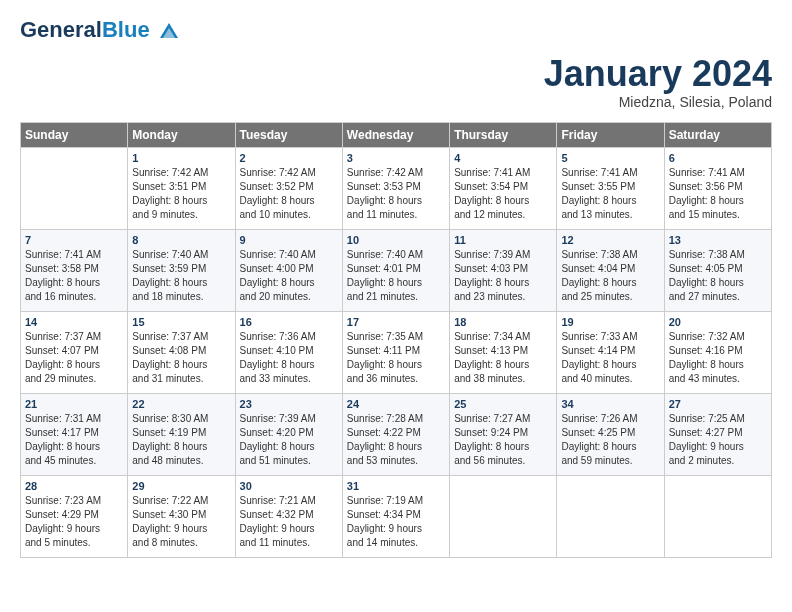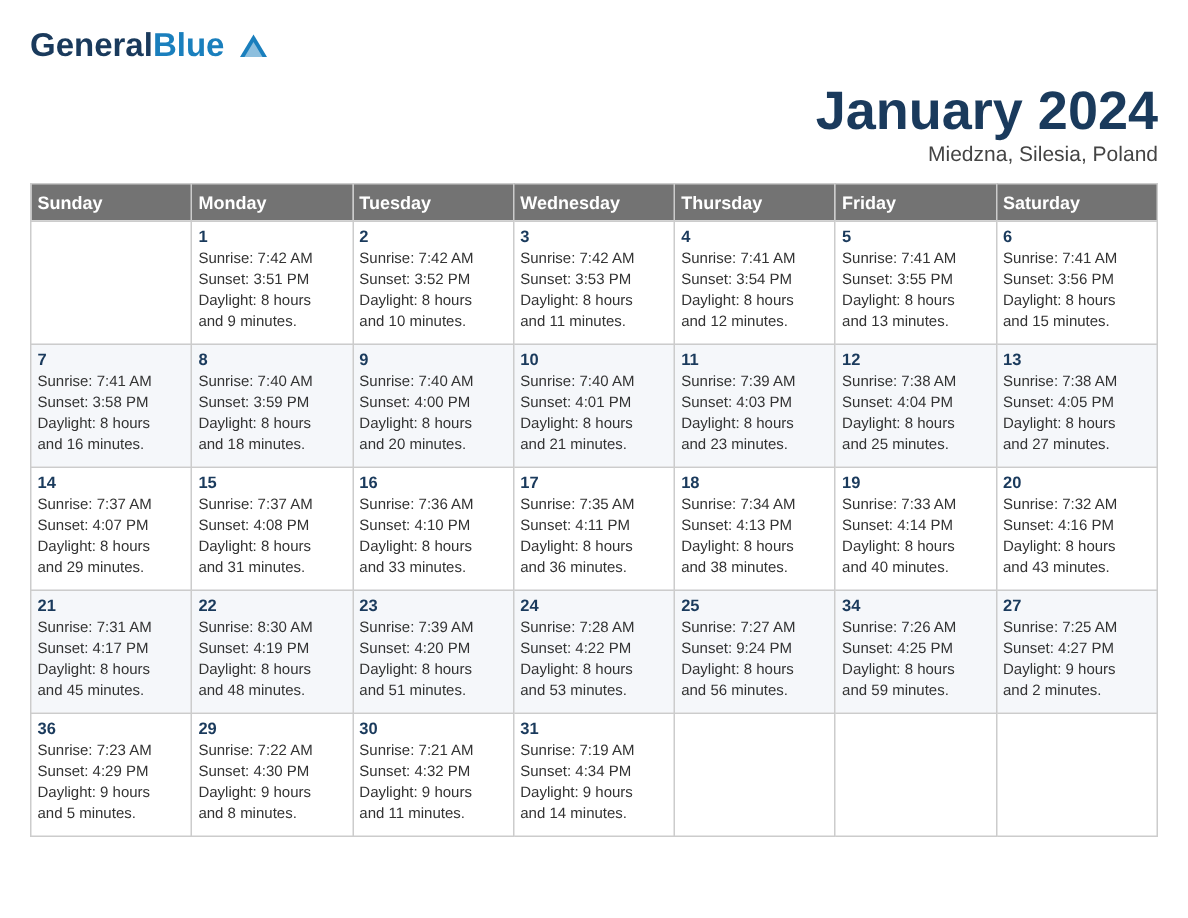--- a/index.html
+++ b/index.html
@@ -231,21 +231,21 @@
             <span class="day-number">34</span>
             <div class="cell-content"><span>Sunrise: 7:26 AM</span><br><span>Sunset: 4:25 PM</span><br><span>Daylight: 8 hours</span><br><span>and 59 minutes.</span></div>
           </td>
           <td>
             <span class="day-number">27</span>
             <div class="cell-content"><span>Sunrise: 7:25 AM</span><br><span>Sunset: 4:27 PM</span><br><span>Daylight: 9 hours</span><br><span>and 2 minutes.</span></div>
           </td>
         </tr>
         <tr>
           <td>
-            <span class="day-number">36</span>
+            <span class="day-number">28</span>
             <div class="cell-content"><span>Sunrise: 7:23 AM</span><br><span>Sunset: 4:29 PM</span><br><span>Daylight: 9 hours</span><br><span>and 5 minutes.</span></div>
           </td>
           <td>
             <span class="day-number">29</span>
             <div class="cell-content"><span>Sunrise: 7:22 AM</span><br><span>Sunset: 4:30 PM</span><br><span>Daylight: 9 hours</span><br><span>and 8 minutes.</span></div>
           </td>
           <td>
             <span class="day-number">30</span>
             <div class="cell-content"><span>Sunrise: 7:21 AM</span><br><span>Sunset: 4:32 PM</span><br><span>Daylight: 9 hours</span><br><span>and 11 minutes.</span></div>
           </td>

